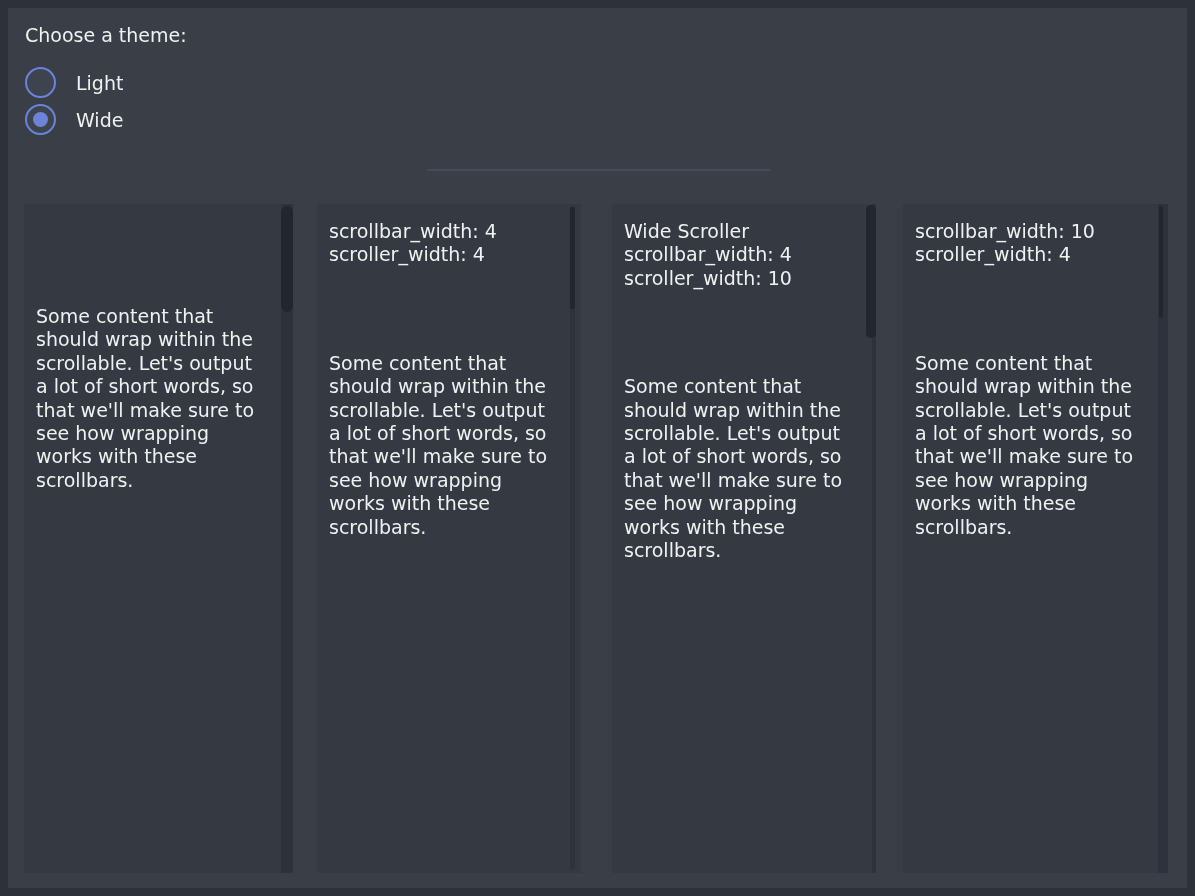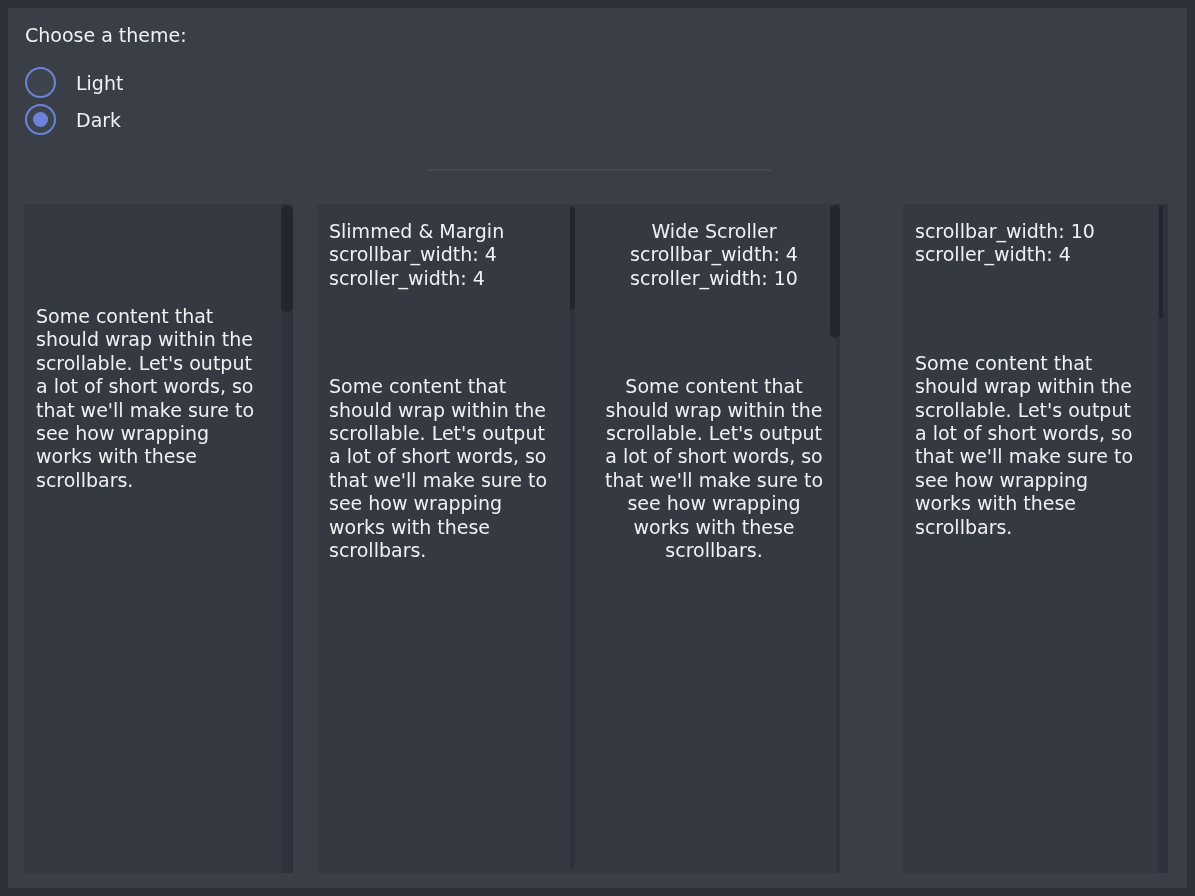--- a/index.html
+++ b/index.html
@@ -48,21 +48,21 @@
     background:var(--divider); opacity:.55; border-radius:1px;
   }
   .panel{
     position:absolute; top:196px; height:669px;
     background:var(--panel-bg);
     padding:16px 0 0 12px;
     overflow:hidden;
   }
   .panel.p1{ left:16px;  width:269px; }
   .panel.p2{ left:309px; width:264px; }
-  .panel.p3{ left:568px; width:264px;text-align:center; }
+  .panel.p3{ left:604px; width:264px; }
   .panel.p4{ left:895px; width:265px; }
   .panel-header div, .panel-body div{
     font-size:19px; line-height:23.4px; white-space:nowrap;
   }
   .panel-body{ margin-top:85px; }
   
   .sb-track{ position:absolute; background:var(--track); }
   .sb-thumb{ position:absolute; background:var(--thumb); }
   
   .p1 .sb-track{ right:0; top:0; bottom:0; width:12px; }
@@ -88,21 +88,21 @@
     <span class="radio-circle">
       
     </span>
     <span class="radio-label">Light</span>
   </div>
 
   <div class="radio-row dark">
     <span class="radio-circle">
       <span class="radio-dot"></span>
     </span>
-    <span class="radio-label">Dark</span>
+    <span class="radio-label">Wide</span>
   </div>
 
   <div class="divider"></div>
 
   <div class="panel p1">
     <div class="panel-body">
         <div>Some content that</div>
         <div>should wrap within the</div>
         <div>scrollable. Let's output</div>
         <div>a lot of short words, so</div>
@@ -110,21 +110,20 @@
         <div>see how wrapping</div>
         <div>works with these</div>
         <div>scrollbars.</div>
       </div>
     <div class="sb-track"></div>
     <div class="sb-thumb"></div>
   </div>
 
   <div class="panel p2">
     <div class="panel-header">
-        <div>Slimmed &amp; Margin</div>
         <div>scrollbar_width: 4</div>
         <div>scroller_width: 4</div>
       </div>
     <div class="panel-body">
         <div>Some content that</div>
         <div>should wrap within the</div>
         <div>scrollable. Let's output</div>
         <div>a lot of short words, so</div>
         <div>that we'll make sure to</div>
         <div>see how wrapping</div>

